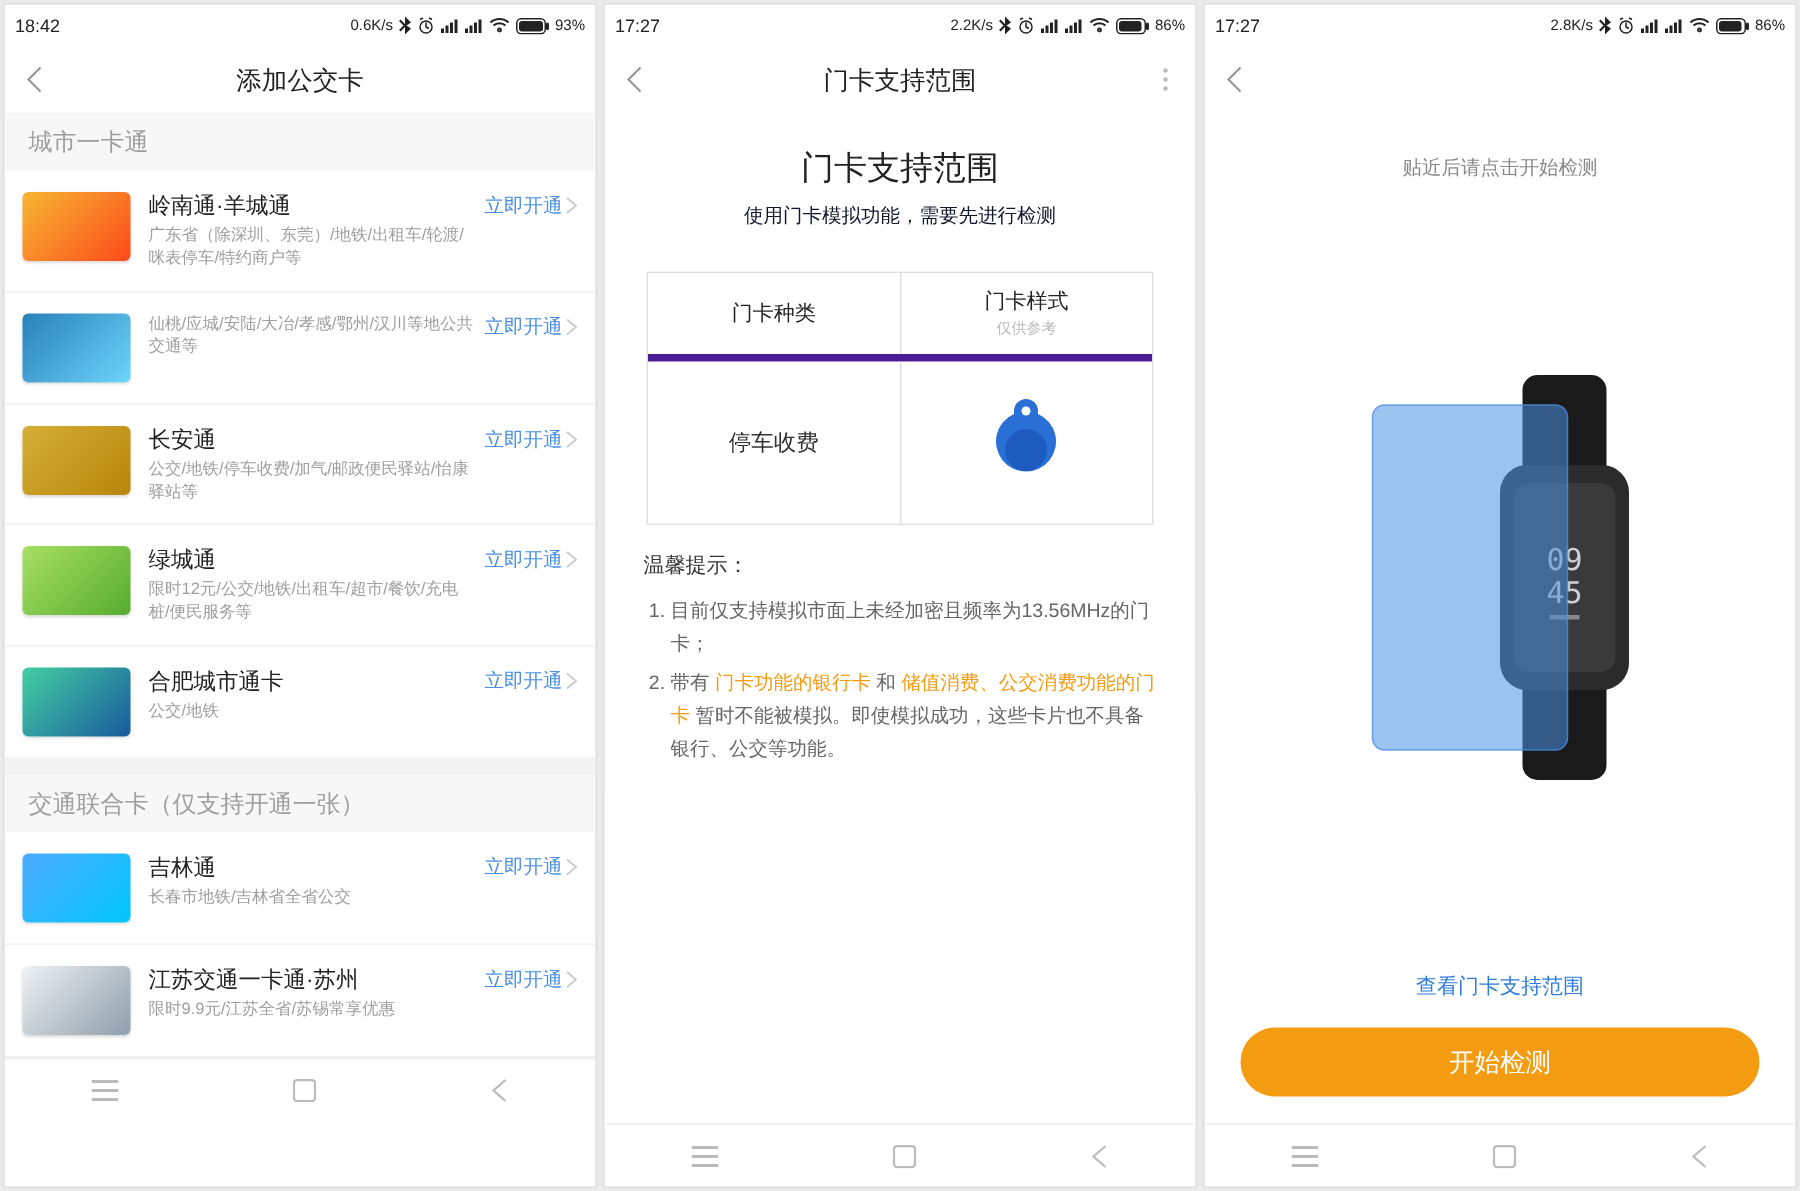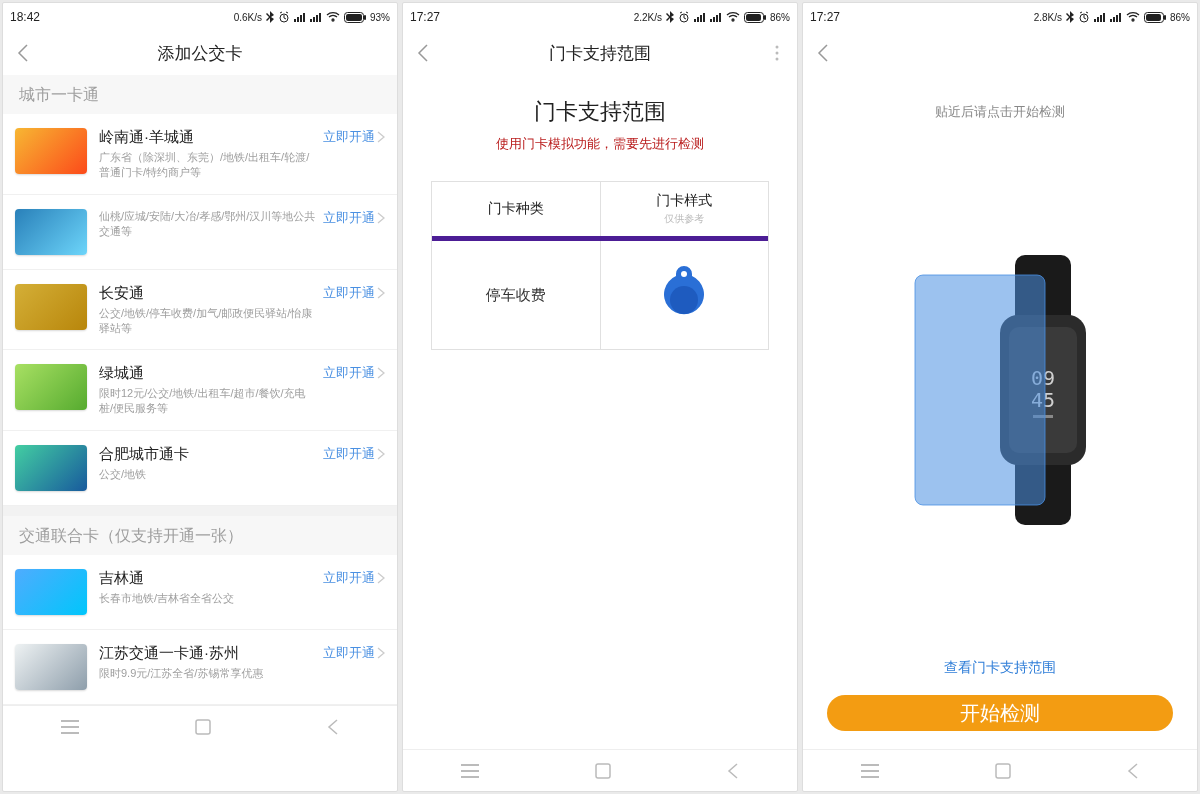--- a/index.html
+++ b/index.html
@@ -25,21 +25,21 @@
   .card-texts { flex: 1; min-width: 0; }
   .card-name { font-size: 15px; color: #222; margin-bottom: 3px; }
   .card-desc { font-size: 11px; color: #9e9e9e; line-height: 1.35; }
   .card-action { font-size: 13px; color: #4a90e2; margin-left: 6px; display: flex; align-items: center; gap: 2px; }
   .card-action svg { color: #ccc; }
   .gap-strip { height: 10px; background: #f2f2f2; }
 
   
   .p2-head { text-align: center; padding: 22px 20px 10px; }
   .p2-head h1 { font-size: 22px; color: #222; font-weight: 400; margin-bottom: 8px; }
-  .p2-head p { font-size: 13px; color: #b91c1c; }
+  .p2-head p { font-size: 13px; color: #0f172a; }
   .p2-table { margin: 18px 28px 0; border: 1px solid #e0e0e0; }
   .p2-row { display: flex; border-bottom: 5px solid #4c1d95; }
   .p2-row:last-child { border-bottom: 0; }
   .p2-cell { flex: 1; display: flex; flex-direction: column; align-items: center; justify-content: center; padding: 14px 6px; }
   .p2-cell + .p2-cell { border-left: 1px solid #e0e0e0; }
   .p2-row.hdr .p2-cell { padding: 10px 6px; }
   .p2-row.hdr .p2-cell span:first-child { font-size: 14px; color: #222; }
   .p2-row.hdr .p2-cell .sub { font-size: 10px; color: #bbb; margin-top: 2px; }
   .p2-row.body { height: 108px; }
   .p2-row.body .p2-cell:first-child { font-size: 15px; color: #333; }
@@ -48,21 +48,21 @@
   .p2-tips ol { list-style: decimal; margin-left: 18px; }
   .p2-tips li { font-size: 13px; color: #666; line-height: 1.7; margin-bottom: 4px; }
   .p2-tips .hl { color: #f39c12; }
 
   
   .p3-head { text-align: center; padding: 28px 24px 10px; }
   .p3-head h1 { font-size: 19px; color: #222; font-weight: 400; margin-bottom: 10px; }
   .p3-head p { font-size: 13px; color: #888; }
   .p3-illus { flex: 1; display: flex; align-items: center; justify-content: center; }
   .p3-link { text-align: center; font-size: 14px; color: #2f7ed8; padding: 10px; }
-  .p3-btn { margin: 8px 24px 18px; height: 36px; border-radius: 23px; background: #f39c12; color: #fff; display: flex; align-items: center; justify-content: center; font-size: 20px; }
+  .p3-btn { margin: 8px 24px 18px; height: 46px; border-radius: 23px; background: #f39c12; color: #fff; display: flex; align-items: center; justify-content: center; font-size: 17px; }
 
   
   .navbar { height: 42px; border-top: 1px solid #eee; display: flex; align-items: center; justify-content: space-around; color: #bbb; }
 
   .spacer { flex: 1; background: #f7f7f7; }
 </style>
 </head>
 <body>
 
 <div class="wrap">
@@ -110,21 +110,21 @@
       </div>
       <div class="title">添加公交卡</div>
     </div>
 
     <div class="section-label">城市一卡通</div>
     <div id="p1-list1">
         <div class="card-item">
           <div class="card-thumb" style="background:linear-gradient(135deg,#f7b733,#fc4a1a)"></div>
           <div class="card-texts">
             <div class="card-name">岭南通·羊城通</div>
-            <div class="card-desc">广东省（除深圳、东莞）/地铁/出租车/轮渡/普通门卡/特约商户等</div>
+            <div class="card-desc">广东省（除深圳、东莞）/地铁/出租车/轮渡/咪表停车/特约商户等</div>
           </div>
           <div class="card-action">立即开通<svg width="8" height="12" viewBox="0 0 8 12">
               <path d="M1 1l6 5-6 5" fill="none" stroke="#ccc" stroke-width="1.3"></path>
             </svg></div>
         </div>
         <div class="card-item">
           <div class="card-thumb" style="background:linear-gradient(135deg,#2980b9,#6dd5fa)"></div>
           <div class="card-texts">
             <div class="card-desc">仙桃/应城/安陆/大冶/孝感/鄂州/汉川等地公共交通等</div>
           </div>
@@ -274,20 +274,29 @@
         <div class="p2-cell">
           <svg width="50" height="62" viewBox="0 0 50 62">
               <path d="M25 2a8 8 0 018 8v2a20 20 0 11-16 0v-2a8 8 0 018-8z" fill="#2a6fd6"></path>
               <circle cx="25" cy="10" r="3" fill="#fff"></circle>
               <circle cx="25" cy="36" r="14" fill="#1e5bbf"></circle>
             </svg>
         </div>
       </div>
     </div>
 
+    <div class="p2-tips">
+      <div class="hd">温馨提示：</div>
+      <ol>
+        <li>目前仅支持模拟市面上未经加密且频率为13.56MHz的门卡；</li>
+        <li>
+          <span>带有 </span><span class="hl">门卡功能的银行卡</span><span> 和 </span><span class="hl">储值消费、公交消费功能的门卡</span><span> 暂时不能被模拟。即使模拟成功，这些卡片也不具备银行、公交等功能。</span>
+        </li>
+      </ol>
+    </div>
 
     <div class="spacer" style="background:#fff"></div>
     <div class="navbar">
       <svg width="18" height="14" viewBox="0 0 18 14">
           <rect x="0" y="0" width="18" height="2" fill="#bbb"></rect>
           <rect x="0" y="6" width="18" height="2" fill="#bbb"></rect>
           <rect x="0" y="12" width="18" height="2" fill="#bbb"></rect>
         </svg>
       <svg width="16" height="16" viewBox="0 0 16 16">
           <rect x="1" y="1" width="14" height="14" rx="2" fill="none" stroke="#bbb" stroke-width="1.5"></rect>

